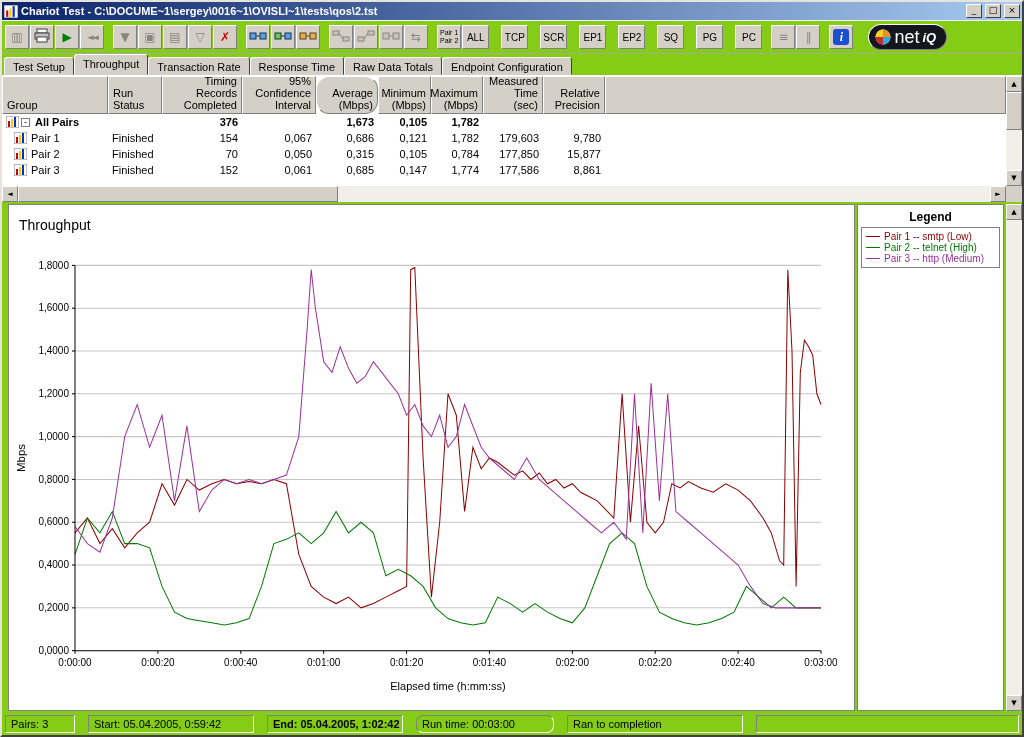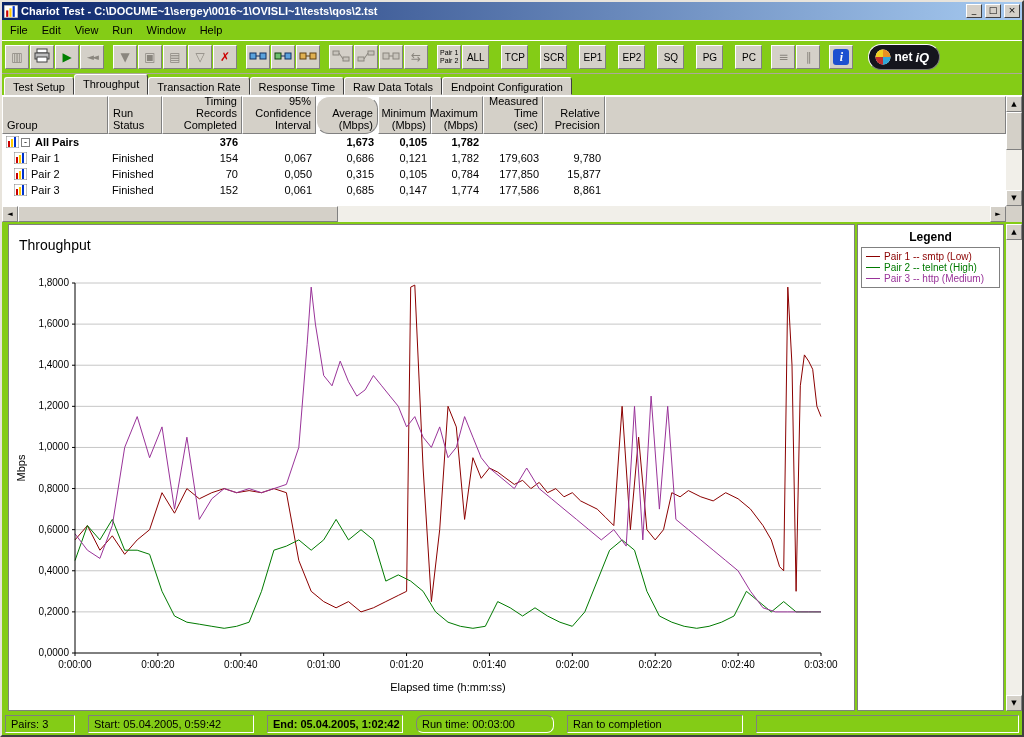--- a/index.html
+++ b/index.html
@@ -30,21 +30,21 @@
   .tbtn .glyph.sm { font-size:9px; letter-spacing:-2px; }
   .gray { color:#8a867e; }
   .tbtn.txt { font-size:10px; min-width:27px; }
   .tsep { width:7px; height:24px; }
   .pair-stack { display:flex; flex-direction:column; align-items:center; line-height:8px; font-size:7px; }
   .info-chip { width:16px; height:16px; background:#1c4fd0; color:#fff; border-radius:3px;
                font-family:"Liberation Serif",serif; font-style:italic; font-weight:bold; font-size:12px;
                display:flex; align-items:center; justify-content:center; }
   .netiq-logo { margin-left:14px; height:26px; background:#15151d; border-radius:13px; display:flex; align-items:center;
                 gap:3px; padding:0 10px 0 6px; border:1px solid; border-color:#fff #808080 #808080 #fff; }
-  .netiq-net { color:#fff; font-weight:bold; font-size:12px; }
+  .netiq-net { color:#fff; font-weight:normal; font-size:18px; }
   .netiq-iq { color:#fff; font-weight:bold; font-style:italic; font-size:13px; }
 
   
   .tabbar { height:21px; flex:0 0 21px; display:flex; align-items:flex-end; padding-left:2px; position:relative; }
   .tab { height:18px; margin-top:3px; padding:3px 8px 0; background:#d4d0c8; font-size:11px;
          border:1px solid; border-color:#fff #404040 #d4d0c8 #fff; border-radius:3px 3px 0 0; cursor:default; }
   .tab.selected { height:21px; margin-top:0; z-index:2; position:relative; }
 
   
   .table-panel { height:127px; flex:0 0 127px; background:#fff; position:relative; border-top:1px solid #fff; }
@@ -109,28 +109,20 @@
           <rect x="5" y="3" width="2" height="8" fill="#ffcc00"></rect>
           <rect x="8" y="1" width="2" height="10" fill="#0033cc"></rect>
         </svg>
     </span>
     <span class="title-text">Chariot Test - C:\DOCUME~1\sergey\0016~1\OVISLI~1\tests\qos\2.tst</span>
     <span class="win-btn">_</span>
     <span class="win-btn">□</span>
     <span class="win-btn">×</span>
   </div>
 
-  <div class="menubar" id="menubar">
-      <span class="menu-item">File</span>
-      <span class="menu-item">Edit</span>
-      <span class="menu-item">View</span>
-      <span class="menu-item">Run</span>
-      <span class="menu-item">Window</span>
-      <span class="menu-item">Help</span>
-    </div>
 
   <div class="toolbar">
     <div class="tbtn">
         <span class="glyph gray">▥</span>
       </div>
     <div class="tbtn">
         <span><svg width="16" height="16" viewBox="0 0 16 16">
             <rect x="3" y="1" width="10" height="4" fill="#fff" stroke="#404040"></rect>
             <rect x="1" y="5" width="14" height="6" fill="#c0c0c0" stroke="#404040"></rect>
             <rect x="3" y="9" width="10" height="5" fill="#fff" stroke="#404040"></rect>

